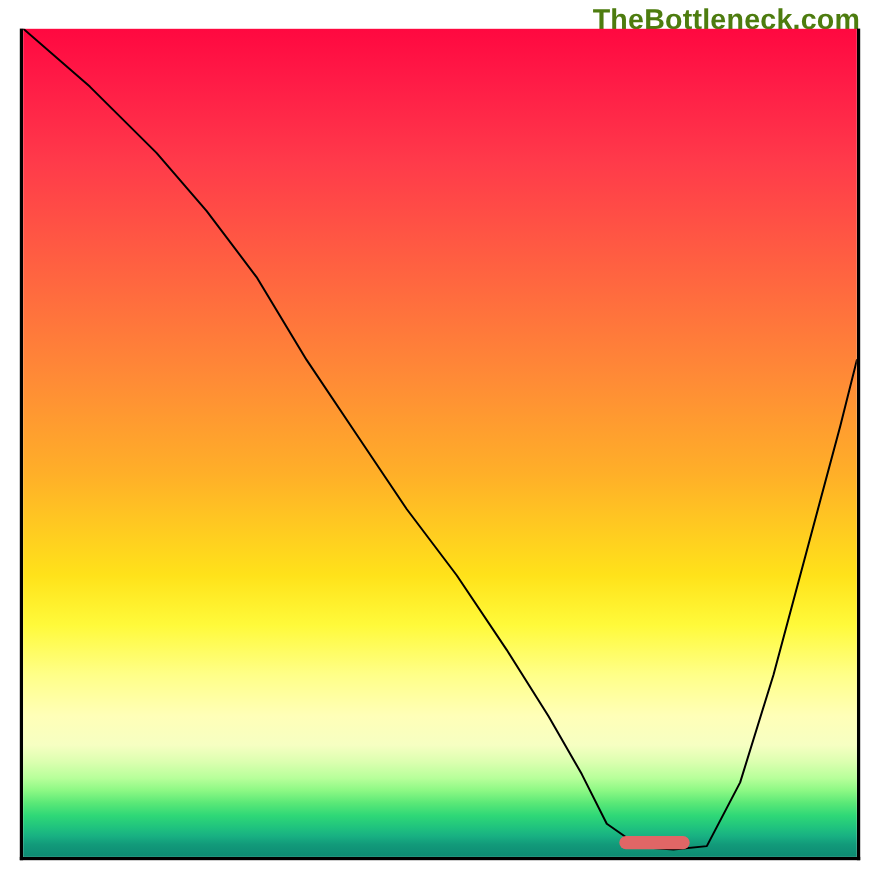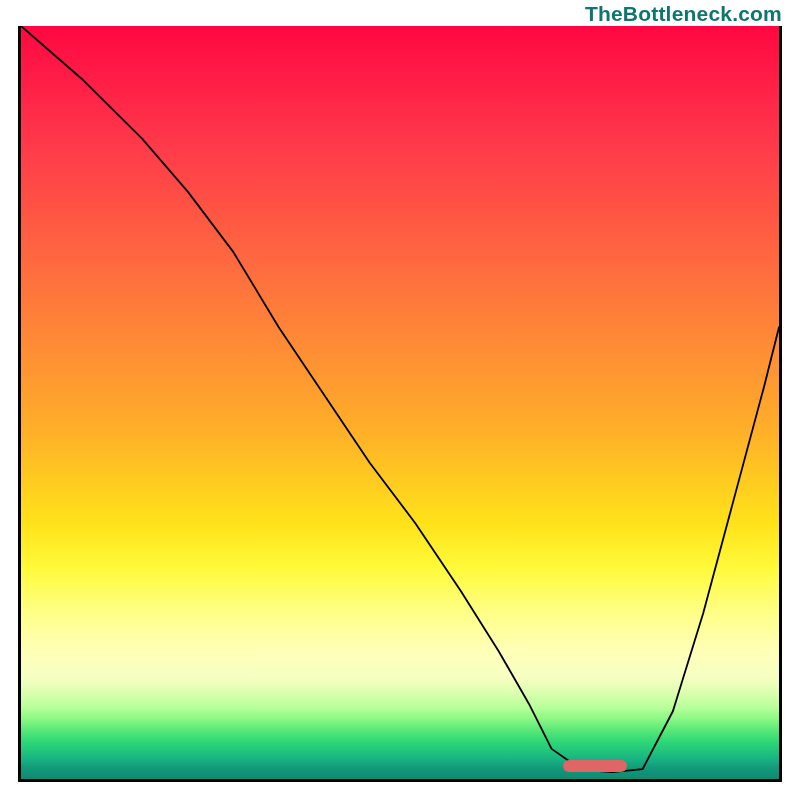--- a/index.html
+++ b/index.html
@@ -75,22 +75,22 @@
   .marker {
     position: absolute;
     background: #e06666;
     border-radius: 999px;
     height: 12px;
   }
   .watermark {
     position: absolute;
     top: 2px;
     right: 18px;
-    color: #0f766e;
-    font-size: 21px;
+    color: #4d7c0f;
+    font-size: 26px;
     font-weight: 600;
     letter-spacing: 0.2px;
   }
 </style>
 </head>
 <body>
 
 <div class="stage">
 
   <div class="watermark">TheBottleneck.com</div>

